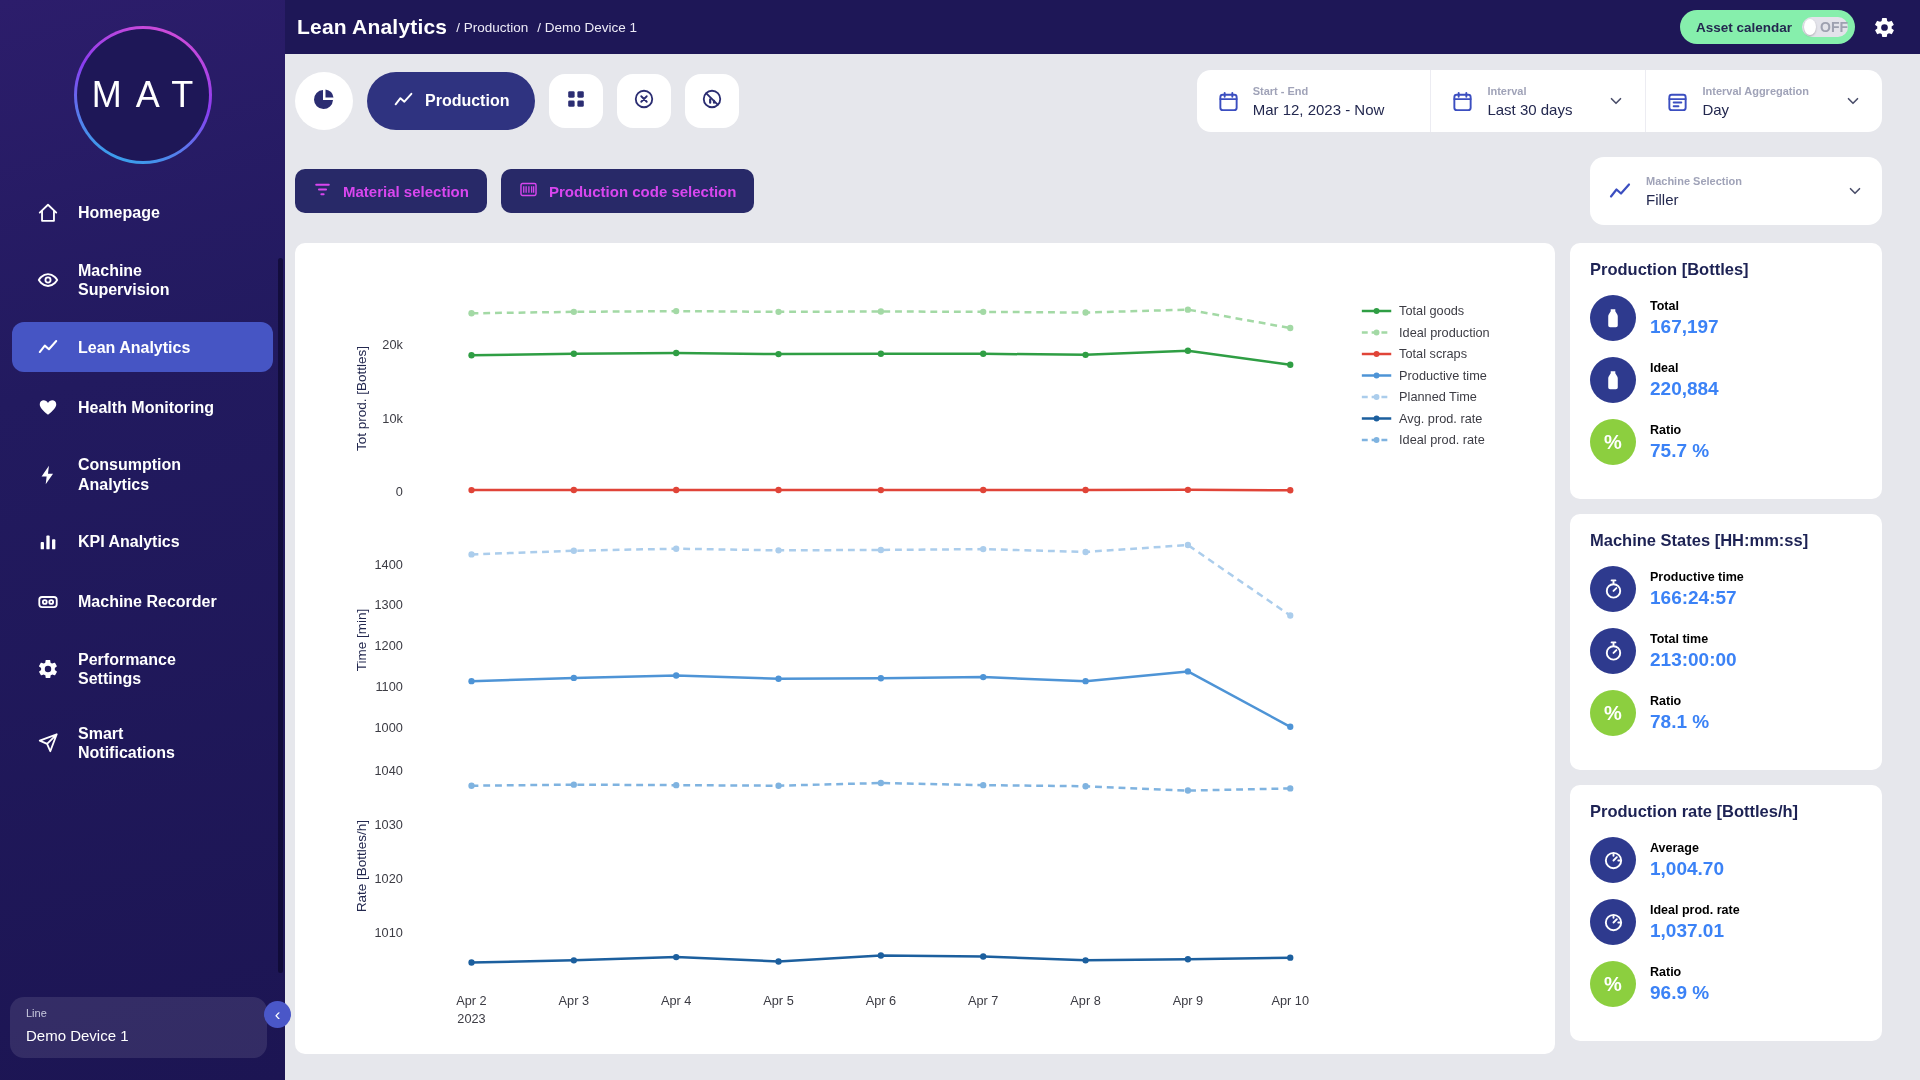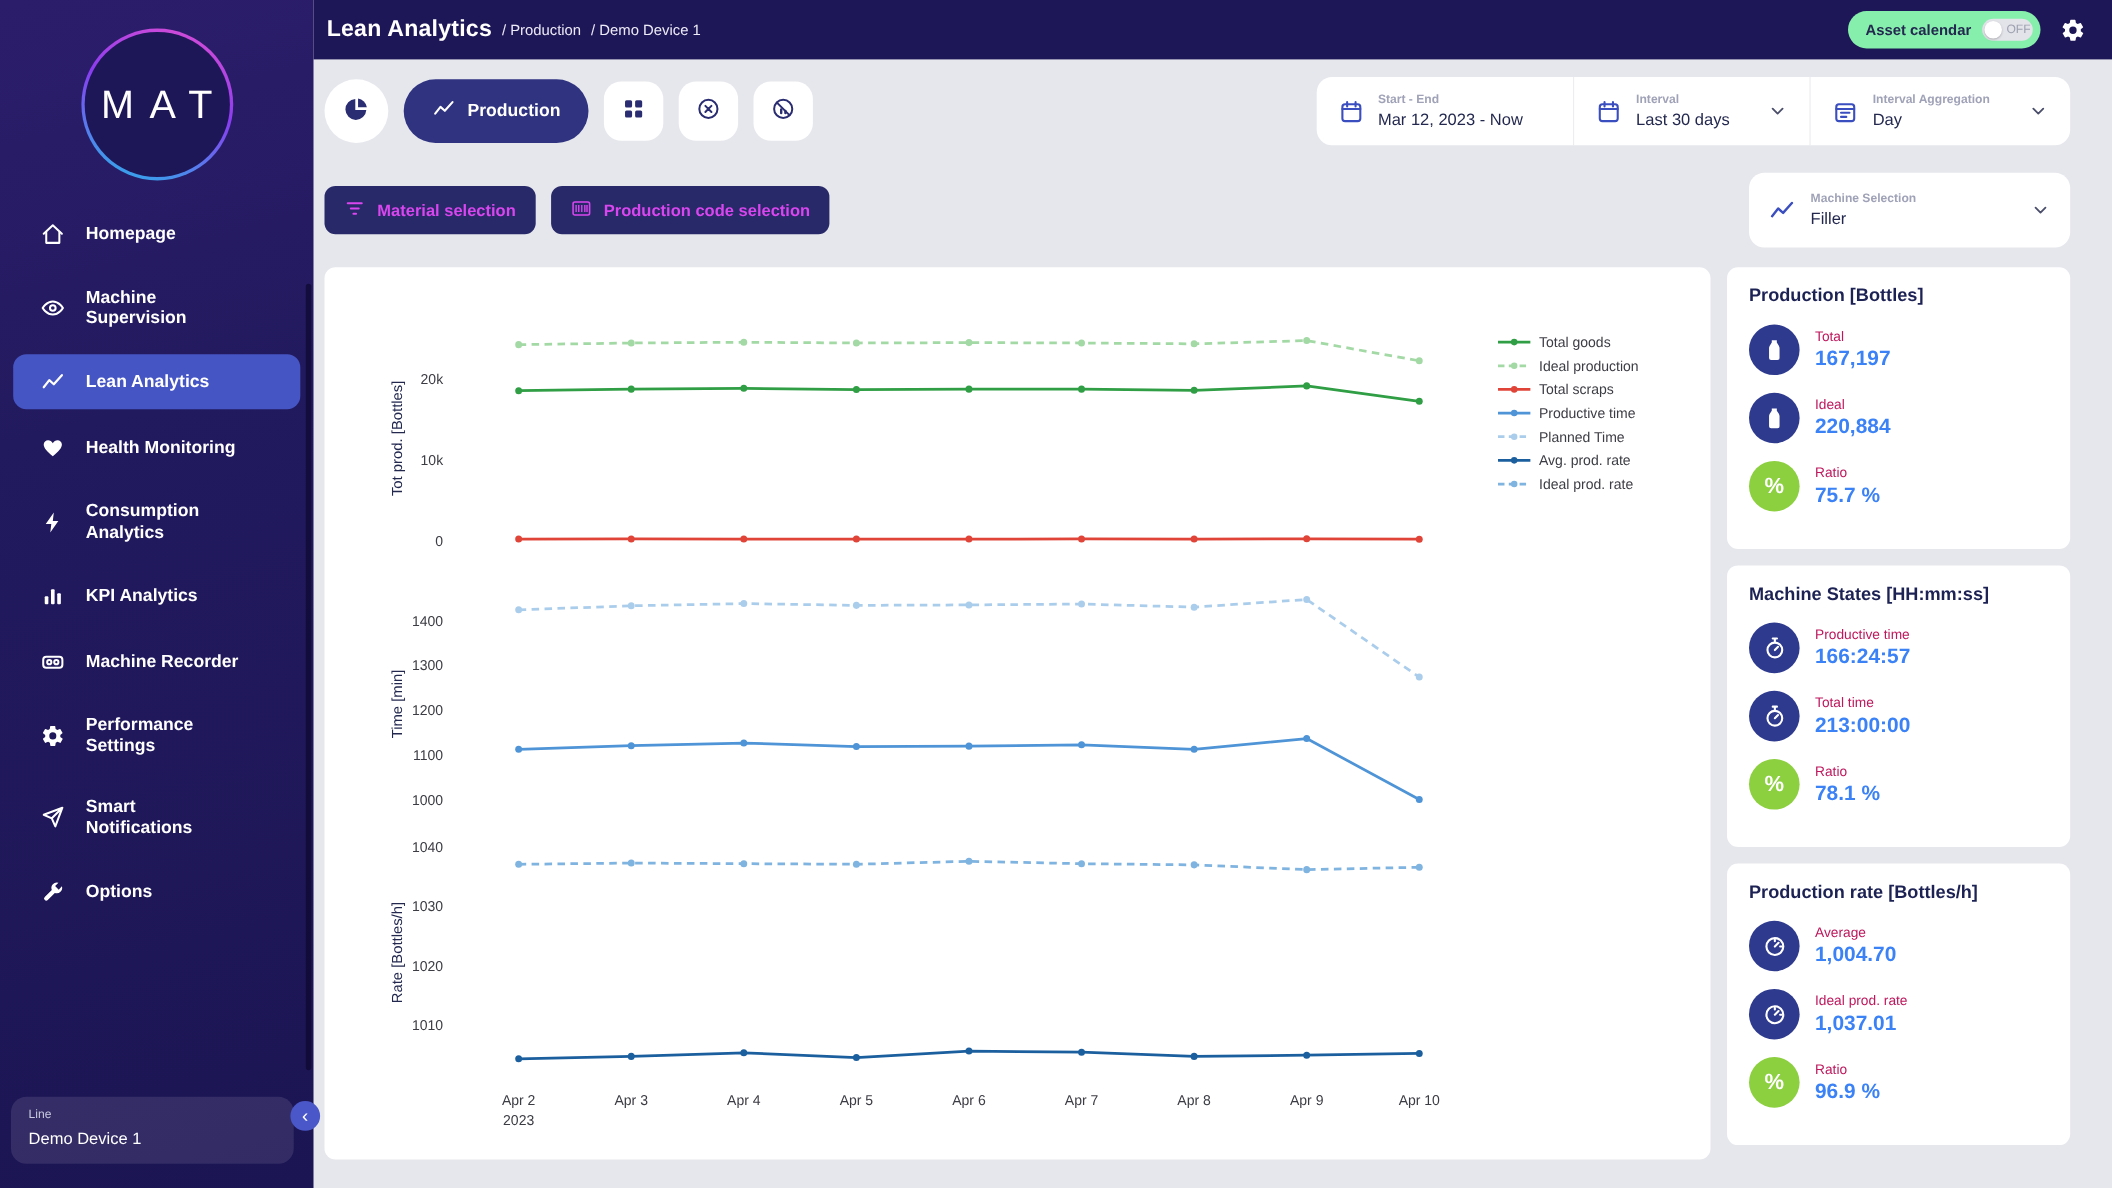--- a/index.html
+++ b/index.html
@@ -30,21 +30,21 @@
 
 .main-col{flex:1;display:flex;flex-direction:column;height:1080px}
 .topbar{height:54px;min-height:54px;background:#1e1757;display:flex;align-items:center;padding:0 24px 0 12px;color:#fff}
 .tb-title{font-size:21px;font-weight:800;letter-spacing:.2px}
 .tb-crumb{font-size:13.5px;color:#eceaf6;margin-left:9px}
 .tb-right{margin-left:auto;display:flex;align-items:center;gap:18px}
 .asset-pill{background:#86efac;height:34px;border-radius:17px;display:flex;align-items:center;gap:10px;padding:0 7px 0 16px;
   font-size:13.5px;font-weight:700;color:#23284f;cursor:pointer}
 .toggle{width:46px;height:20px;border-radius:10px;background:#e3e3ea;display:flex;align-items:center;cursor:pointer}
 .knob{width:16px;height:16px;border-radius:50%;background:#fff;margin-left:2px;box-shadow:0 1px 2px rgba(0,0,0,.25)}
-.toggle-label{font-size:11px;color:#9ea1b0;font-weight:400;margin-left:4px}
+.toggle-label{font-size:14px;color:#9ea1b0;font-weight:700;margin-left:4px}
 .gear-btn{color:#fff;display:flex;cursor:pointer}
 
 .content{flex:1;padding:16px 38px 0 10px;display:flex;flex-direction:column}
 
 
 .row1{display:flex;align-items:center;gap:14px}
 .btn-ic{background:#fff;display:flex;align-items:center;justify-content:center;color:#2b2d72;cursor:pointer}
 .btn-circle{width:58px;height:58px;border-radius:50%}
 .btn-sq{width:54px;height:54px;border-radius:16px}
 .btn-prod{height:58px;border-radius:29px;background:#2f3380;color:#fff;display:flex;gap:11px;padding:0 26px;
@@ -76,21 +76,21 @@
 .axis-label{font-size:13.5px;fill:#23284f;font-family:"Liberation Sans",sans-serif;font-weight:400}
 .legend-text{font-size:13px;fill:#3c3c44;font-family:"Liberation Sans",sans-serif}
 .right-col{width:312px;min-width:312px;display:flex;flex-direction:column;gap:15px}
 .metric-card{height:256px;background:#fff;border-radius:10px;padding:17px 20px}
 .card-title{font-size:16.5px;font-weight:800;color:#1d2254}
 .metric-row{display:flex;align-items:center;gap:14px;margin-top:16px}
 .metric-icon{width:46px;min-width:46px;height:46px;border-radius:50%;display:flex;align-items:center;justify-content:center;color:#fff}
 .metric-icon.blue{background:#2e3a8e}
 .metric-icon.green{background:#8ccf3f}
 .pct{font-size:20px;font-weight:800;color:#fff}
-.metric-label{font-size:12.5px;font-weight:400;color:#be185d}
+.metric-label{font-size:12.5px;font-weight:700;color:#000000}
 .metric-value{font-size:19px;font-weight:800;color:#3b82f6;margin-top:3px}
 </style>
 </head>
 <body>
 
 <div class="sidebar">
   <div class="logo-wrap">
     <div class="logo-ring">
       <div class="logo-inner">MAT</div>
     </div>
@@ -170,28 +170,20 @@
 Settings</span>
     </div>
     <div class="nav-item">
       <span class="nav-icon">
           <svg viewBox="0 0 24 24" width="22" height="22" fill="none" stroke="currentColor" stroke-width="2" stroke-linejoin="round">
             <path d="M21.5 2.5 11 13M21.5 2.5 14.5 21l-3.5-8-8-3.5 18.5-7z"></path>
           </svg>
         </span>
       <span class="nav-label">Smart
 Notifications</span>
-    </div>
-    <div class="nav-item">
-      <span class="nav-icon">
-          <svg viewBox="0 0 24 24" width="22" height="22" fill="currentColor">
-            <path d="M21 6.2a5.3 5.3 0 0 1-7 6.6l-7 7a2.1 2.1 0 0 1-3-3l7-7a5.3 5.3 0 0 1 6.6-7L14.3 6l3.6 3.6L21 6.2z"></path>
-          </svg>
-        </span>
-      <span class="nav-label">Options</span>
     </div>
   </div>
   <div class="scroll-thumb"></div>
   <div class="line-card">
     <div class="line-label">Line</div>
     <div class="line-value">Demo Device 1</div>
   </div>
   <div class="collapse-btn">
     <span>‹</span>
   </div>

